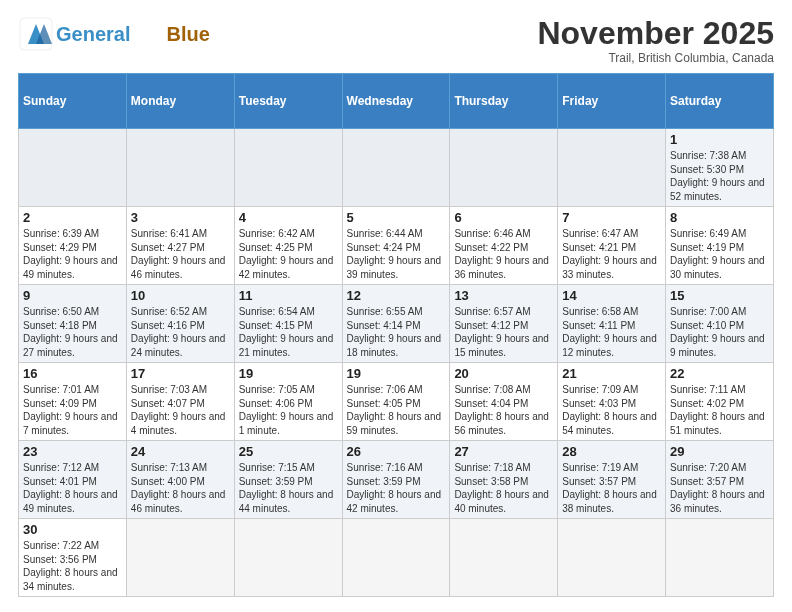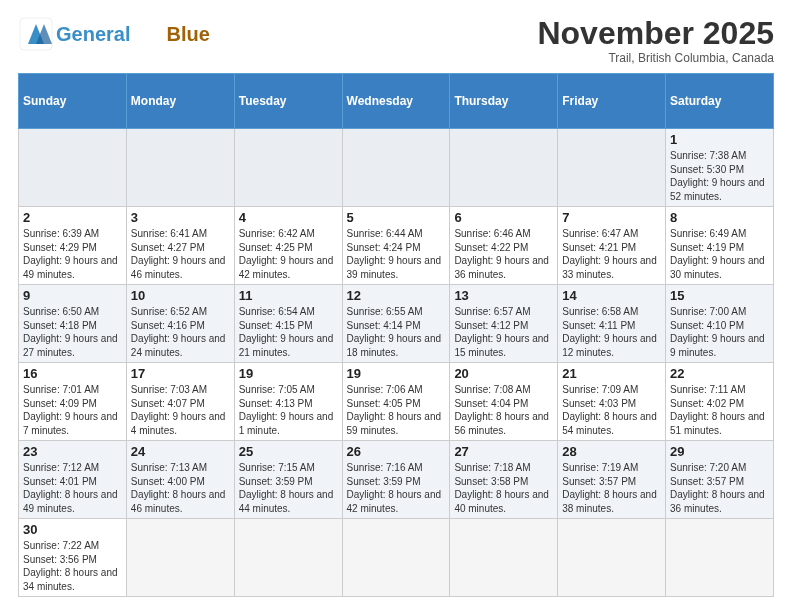--- a/index.html
+++ b/index.html
@@ -262,21 +262,21 @@
           <td>
             <div class="date-num">17</div>
             <div class="cell-info">Sunrise: 7:03 AM
 Sunset: 4:07 PM
 Daylight: 9 hours
 and 4 minutes.</div>
           </td>
           <td>
             <div class="date-num">19</div>
             <div class="cell-info">Sunrise: 7:05 AM
-Sunset: 4:13 PM
+Sunset: 4:06 PM
 Daylight: 9 hours
 and 1 minute.</div>
           </td>
           <td>
             <div class="date-num">19</div>
             <div class="cell-info">Sunrise: 7:06 AM
 Sunset: 4:05 PM
 Daylight: 8 hours
 and 59 minutes.</div>
           </td>

